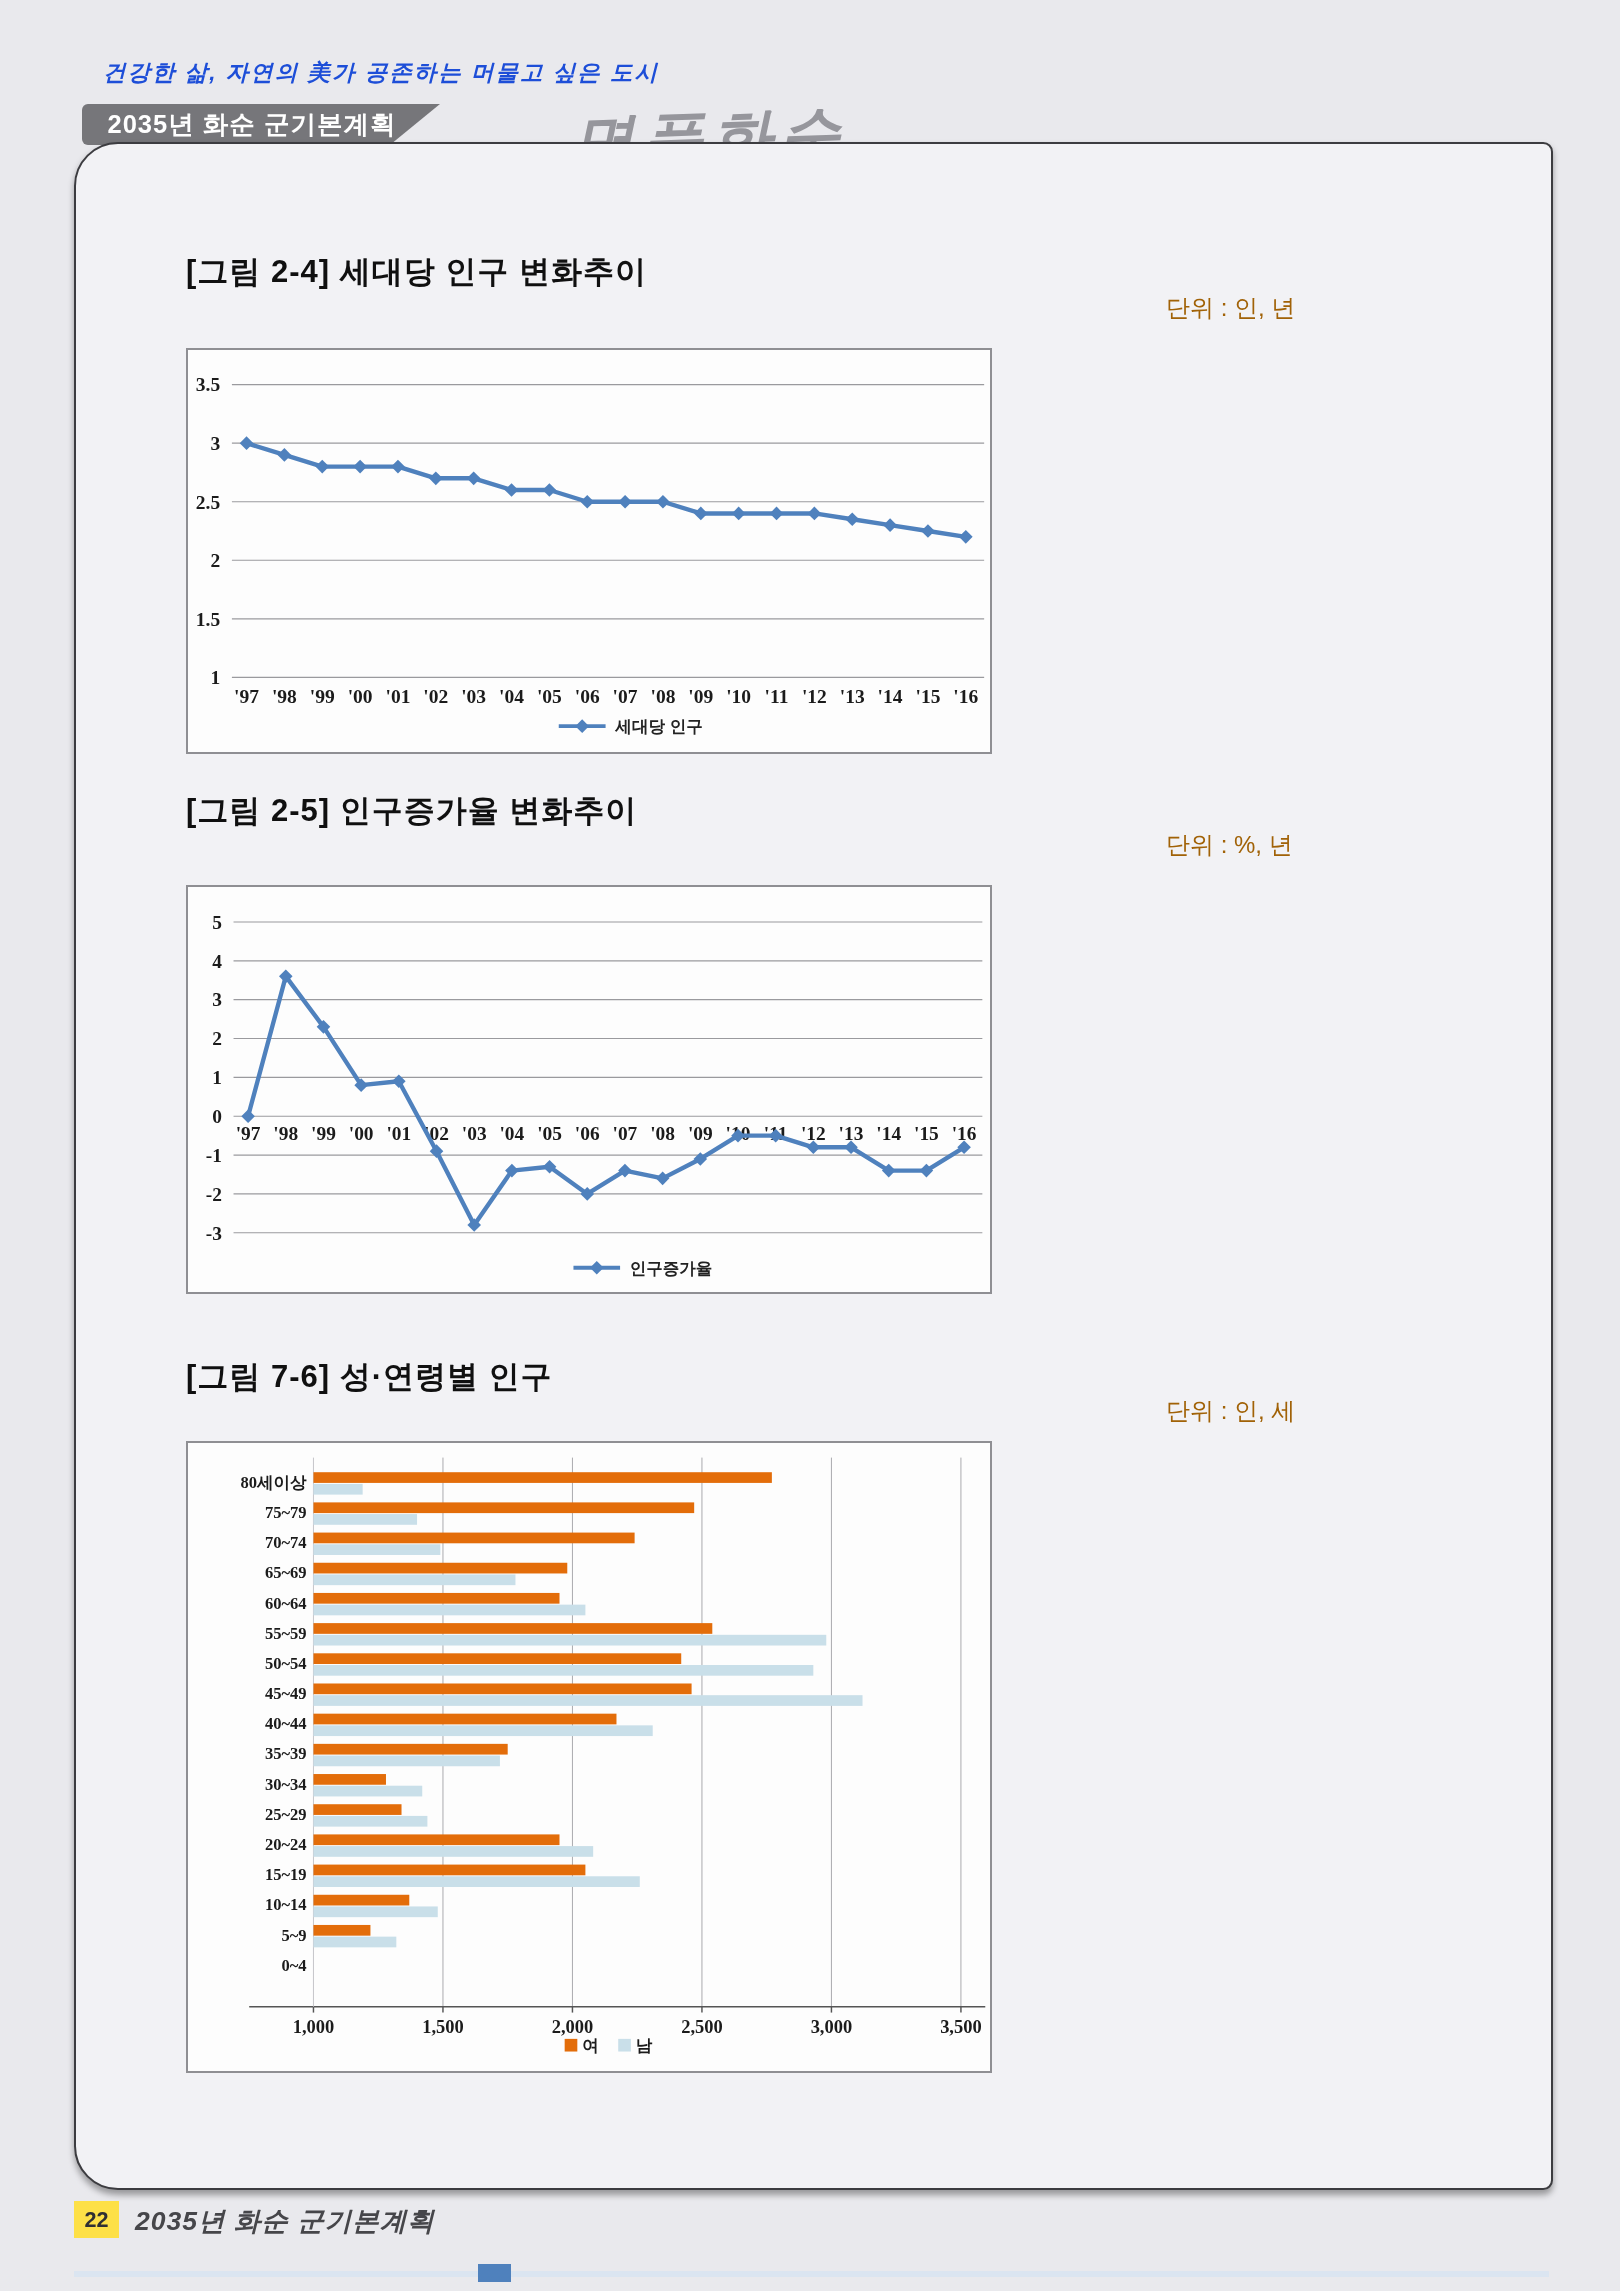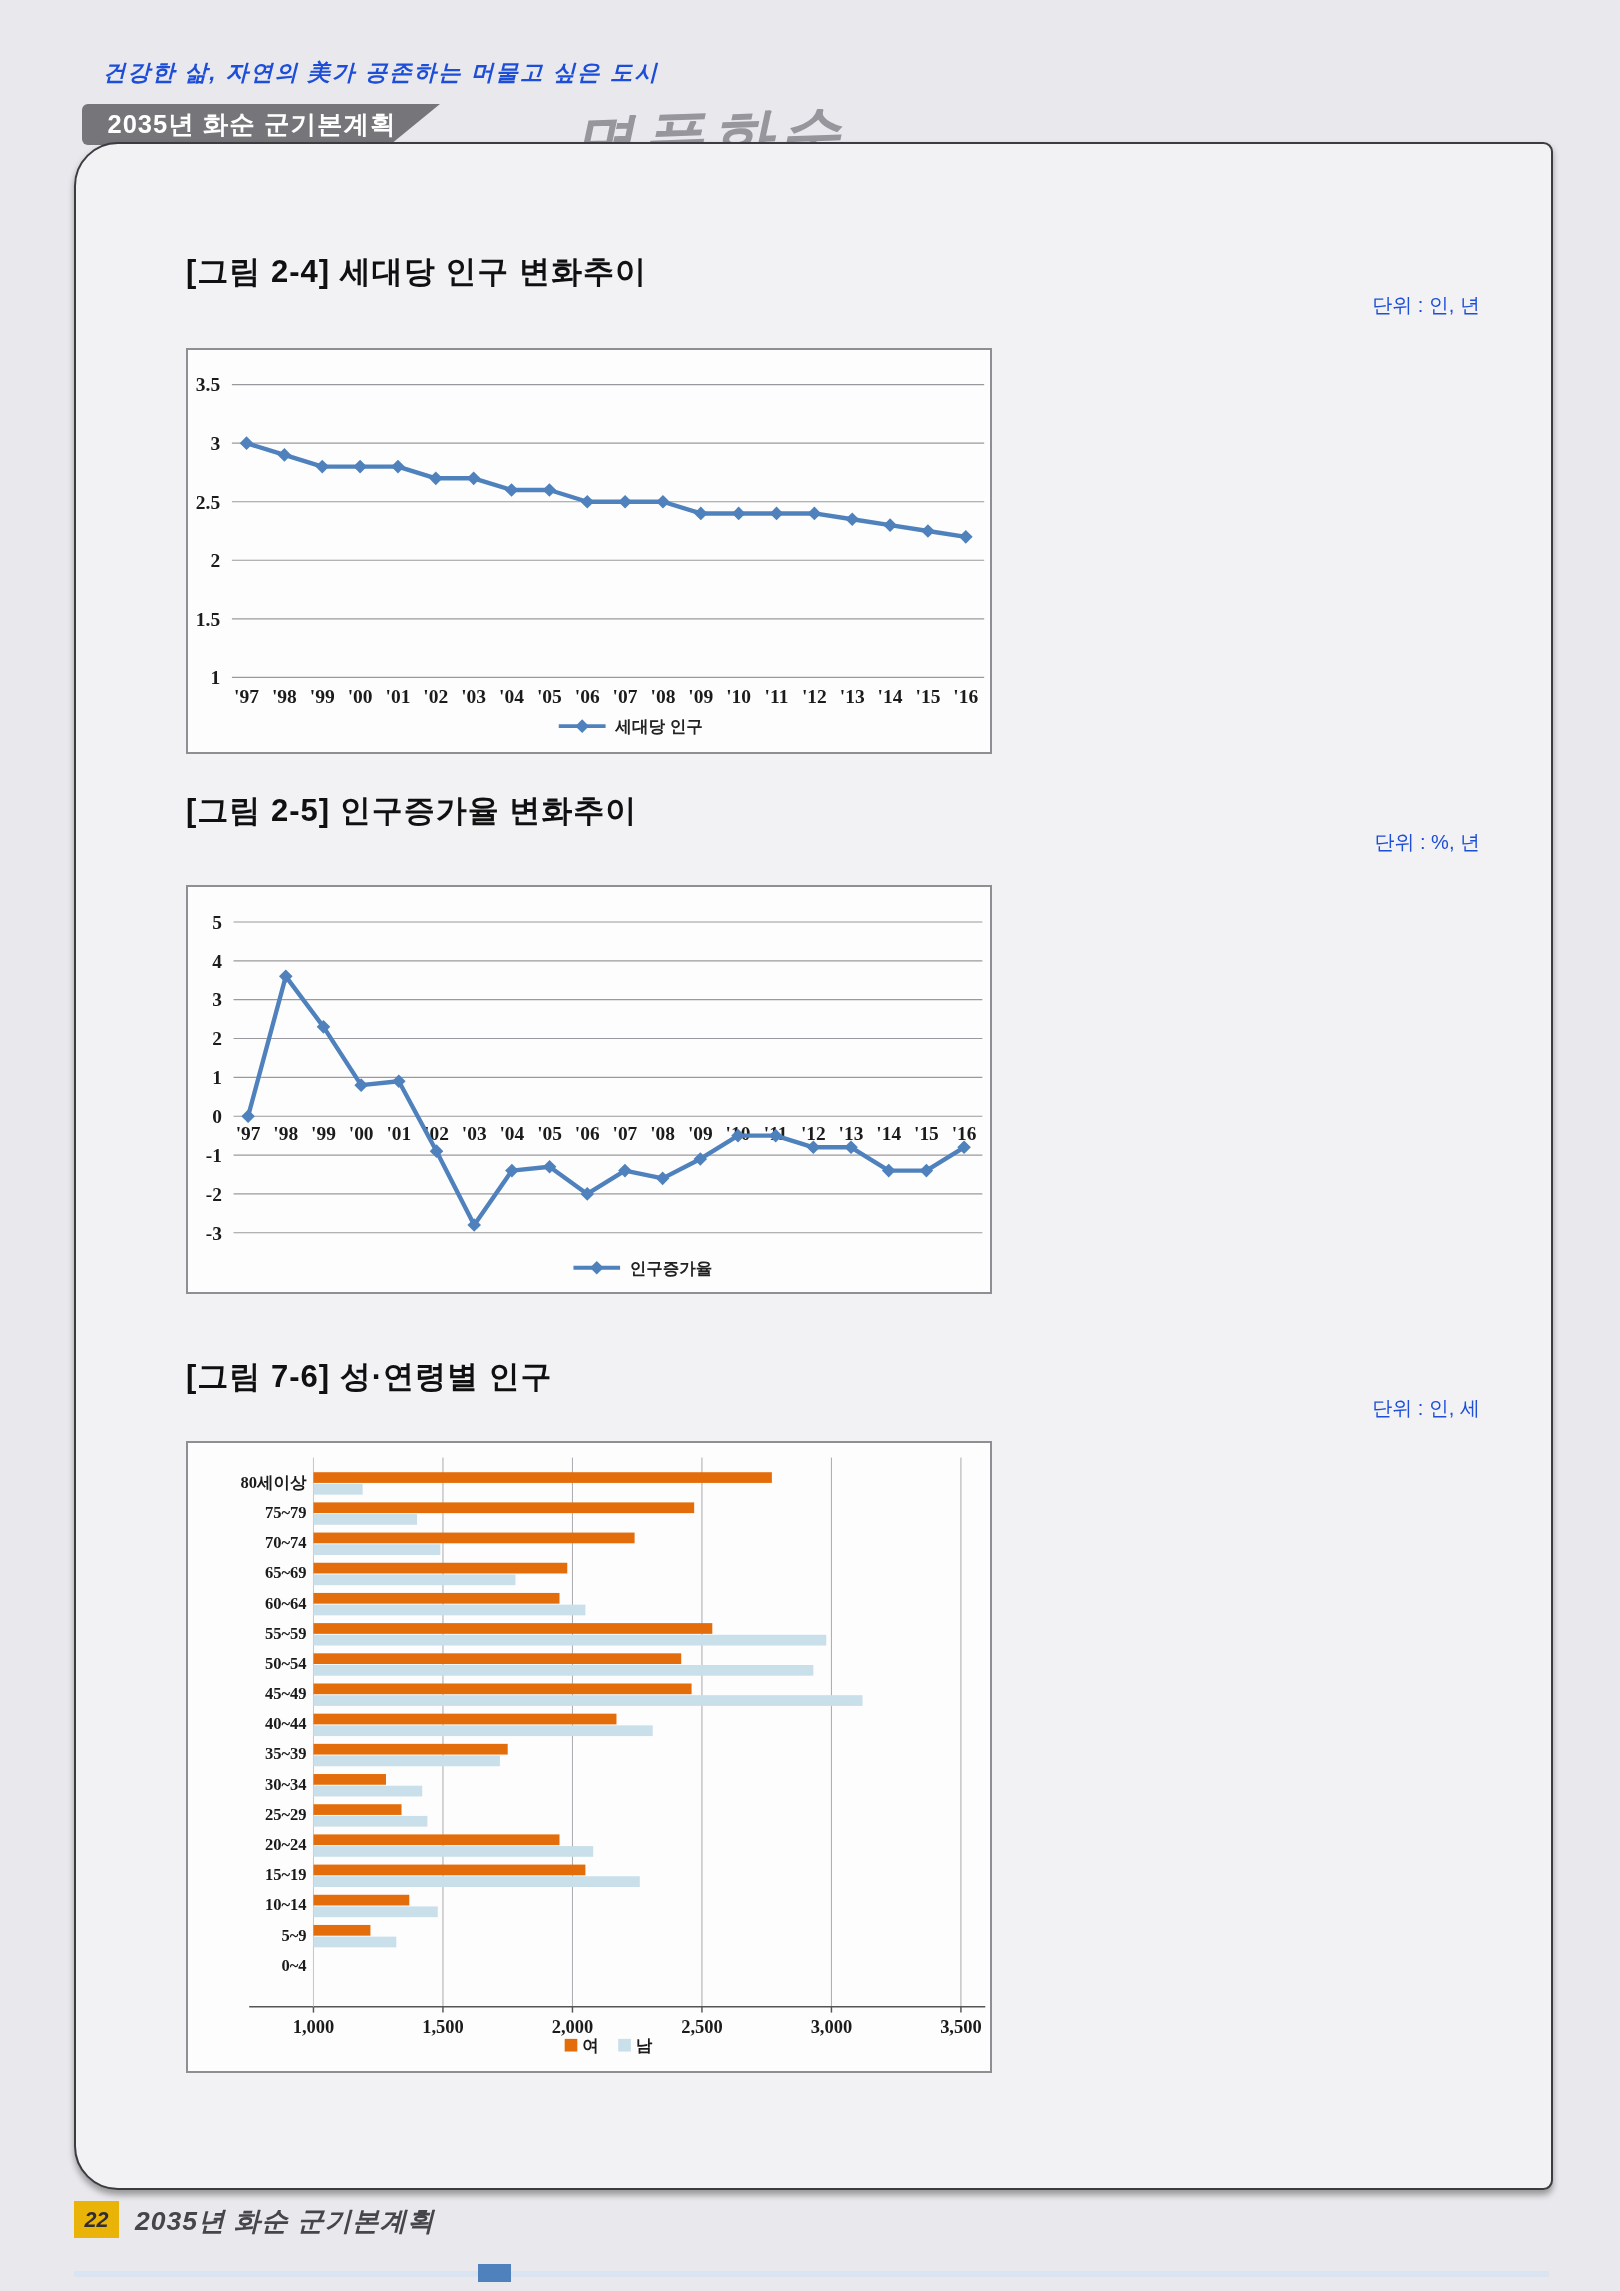--- a/index.html
+++ b/index.html
@@ -16,36 +16,36 @@
   .logo{position:absolute;left:573px;top:98px;font-family:"Liberation Serif",serif;
         font-size:61px;font-weight:bold;font-style:italic;color:#96969c;letter-spacing:7.8px;
         transform:rotate(-2deg);}
 
   
   .content-box{position:absolute;left:74px;top:142px;width:1475px;height:2044px;
                background:#f2f2f5;border:2px solid #3c3c40;
                border-radius:44px 9.8px 9.8px 44px;box-shadow:0 4.9px 6.9px rgba(0,0,0,.35);}
 
   .fig-title{position:absolute;left:186px;font-size:31px;font-weight:bold;color:#101010;letter-spacing:1px;}
-  .fig-unit{position:absolute;left:1166px;width:314px;text-align:right;font-size:20px;color:#1d4ed8;}
+  .fig-unit{position:absolute;left:1166px;width:314px;font-size:24px;color:#a16207;}
 
   .chart-box{position:absolute;left:186px;width:806px;background:#fdfdfd;
              border:2px solid #8f8f93;box-sizing:border-box;}
   .chart-box svg{display:block;width:100%;height:100%;}
 
   
   .tick{font-family:"Liberation Serif",serif;font-size:20px;font-weight:bold;fill:#1b1b1b;}
   .btick{font-family:"Liberation Serif",serif;font-size:19px;font-weight:bold;fill:#1b1b1b;}
   .cat{font-family:"Liberation Serif",serif;font-size:17px;font-weight:bold;fill:#1b1b1b;}
   .legend-t{font-family:"Liberation Sans",sans-serif;font-size:17px;font-weight:bold;fill:#222;}
 
   
-  .page-num{position:absolute;left:74px;top:2201px;width:45px;height:37px;background:#eab308;
+  .page-num{position:absolute;left:74px;top:2201px;width:45px;height:37px;background:#fde047;
             display:flex;align-items:center;justify-content:center;
-            font-size:21.6px;font-weight:bold;color:#2f2f33;font-style:italic;}
+            font-size:21.6px;font-weight:bold;color:#2f2f33;}
   .footer-text{position:absolute;left:135px;top:2203px;font-size:26.5px;font-weight:bold;
                font-style:italic;color:#46464a;letter-spacing:1px;}
   .bottom-line{position:absolute;left:74px;top:2271px;width:1475px;height:5.9px;background:#dbe5f1;}
   .bottom-accent{position:absolute;left:478px;top:2264px;width:33px;height:17.6px;background:#4f81bd;}
 </style>
 </head>
 <body>
 
 <div class="page">
 

